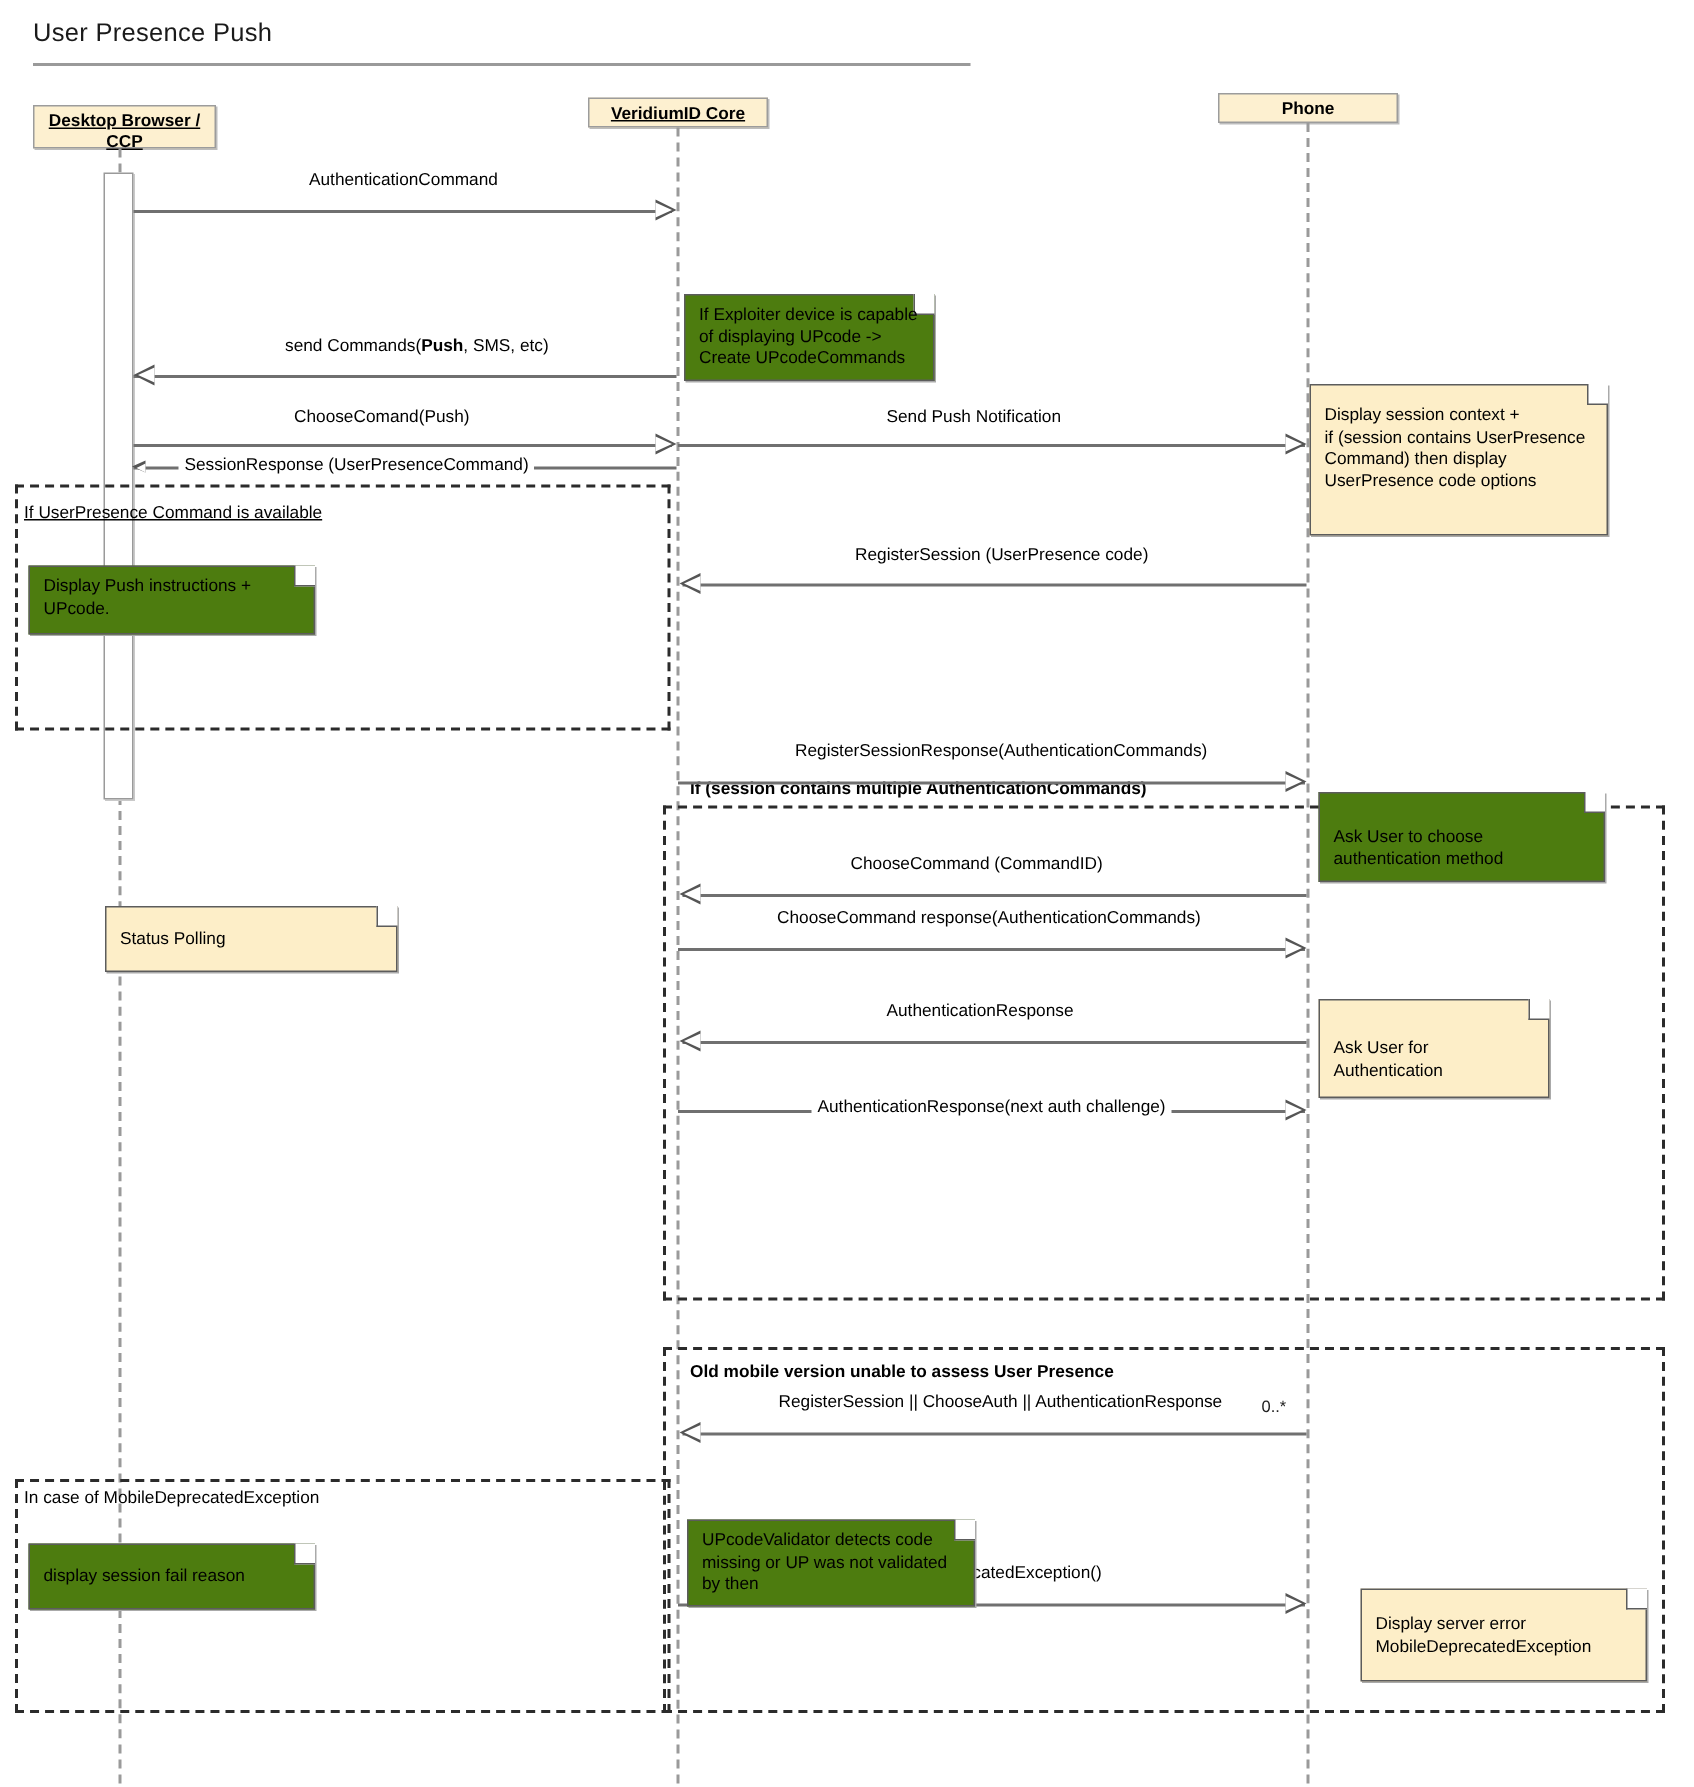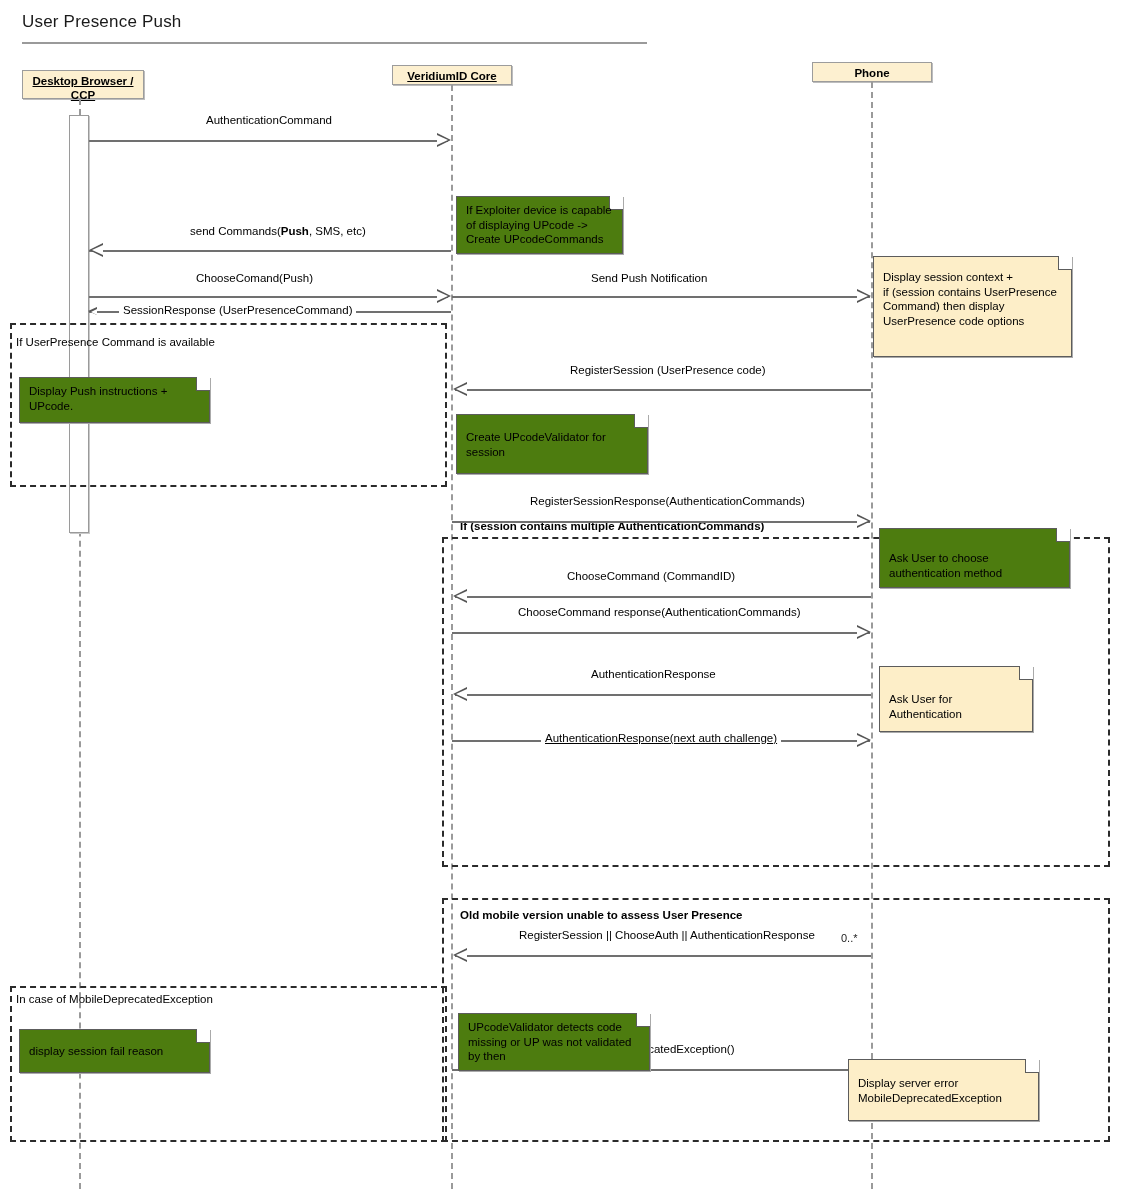--- a/index.html
+++ b/index.html
@@ -215,21 +215,21 @@
     <u>VeridiumID Core</u>
   </div>
   <div class="lifeline-line" style="left:451px; top:85px; height:1104px;"></div>
 
   <div class="lifeline-head" style="left:812px; top:62px; width:120px; height:20px; line-height:16px; padding-top:2px;">
     <span>Phone</span>
   </div>
   <div class="lifeline-line" style="left:871px; top:82px; height:1107px;"></div>
 
   <div class="fragment" style="left:10px; top:323px; width:437px; height:164px;"></div>
-  <div class="fragment-label" style="left:16px; top:336px;">If UserPresence Command is available</div>
+  <div class="fragment-label" style="left:16px; top:336px;text-decoration:underline;">If UserPresence Command is available</div>
 
   <div class="fragment" style="left:442px; top:537px; width:668px; height:330px;"></div>
   <div class="fragment-label bold" style="left:460px; top:520px;">If (session contains multiple AuthenticationCommands)</div>
 
   <div class="fragment" style="left:442px; top:898px; width:668px; height:244px;"></div>
   <div class="fragment-label bold" style="left:460px; top:909px;">Old mobile version unable to assess User Presence</div>
 
   <div class="fragment" style="left:10px; top:986px; width:437px; height:156px;"></div>
   <div class="fragment-label" style="left:16px; top:993px;">In case of MobileDeprecatedException</div>
 
@@ -267,21 +267,21 @@
 
   <div class="msg-label" style="left:518px; top:606px;">ChooseCommand response(AuthenticationCommands)</div>
   <div class="msg-line" style="left:452px; top:632px; width:418px;"></div>
   <div class="head-open-r" style="left:857px; top:625px;"></div>
 
   <div class="msg-label" style="left:591px; top:668px;">AuthenticationResponse</div>
   <div class="msg-line" style="left:455px; top:694px; width:416px;"></div>
   <div class="head-open-l" style="left:452px; top:687px;"></div>
 
   <div class="msg-line" style="left:452px; top:740px; width:418px;"></div>
-  <div class="msg-label" style="left:541px; top:732px; background:#fff; padding:0 4px;text-decoration:underline;">AuthenticationResponse(next auth challenge)</div>
+  <div class="msg-label" style="left:541px; top:732px; background:#fff; padding:0 4px;">AuthenticationResponse(next auth challenge)</div>
   <div class="head-open-r" style="left:857px; top:733px;"></div>
 
   <div class="msg-label" style="left:519px; top:929px;">RegisterSession || ChooseAuth || AuthenticationResponse</div>
   <div class="multiplicity" style="left:841px; top:932px;">0..*</div>
   <div class="msg-line" style="left:455px; top:955px; width:416px;"></div>
   <div class="head-open-l" style="left:452px; top:948px;"></div>
 
   <div class="msg-label" style="left:583px; top:1043px;">MobileDeprecatedException()</div>
   <div class="msg-line" style="left:452px; top:1069px; width:418px;"></div>
   <div class="head-open-r" style="left:857px; top:1062px;"></div>
@@ -301,46 +301,45 @@
 Command) then display
 UserPresence code options</span>
   </div>
 
   <div class="note blue" style="left:19px; top:377px; width:191px; height:46px;">
     <span class="fold"></span>
     <span class="note-txt">Display Push instructions +
 UPcode.</span>
   </div>
 
-  <div class="note blue" style="left:456px; top:414px; width:192px; height:60px; padding-top:15px;">
-    <span class="fold"></span>
-    <span class="note-txt">Create UPcodeValidator for
-session</span>
-  </div>
-
+
+  <div class="note yellow" style="left:70px; top:604px; width:195px; height:44px; padding-top:14px;">
+    <span class="fold"></span>
+    <span class="note-txt">Status Polling</span>
+  </div>
 
   <div class="note blue" style="left:879px; top:528px; width:191px; height:60px; padding-top:22px;">
     <span class="fold"></span>
     <span class="note-txt">Ask User to choose
 authentication method</span>
   </div>
 
   <div class="note yellow" style="left:879px; top:666px; width:154px; height:66px; padding-top:25px;">
     <span class="fold"></span>
     <span class="note-txt">Ask User for Authentication</span>
   </div>
 
   <div class="note blue center" style="left:458px; top:969px; width:192px; height:58px;margin-top:44px;">
     <span class="fold"></span>
     <span class="note-txt">UPcodeValidator detects code
 missing or UP was not validated
 by then</span>
   </div>
 
-  <div class="note yellow" style="left:848px; top:1059px; width:191px; height:62px; padding-top:16px;">
+  <div class="note yellow" style="left:907px; top:1059px; width:191px; height:62px; padding-top:16px;">
     <span class="fold"></span>
     <span class="note-txt">Display server error
 MobileDeprecatedException</span>
   </div>
 
   <div class="note blue" style="left:19px; top:1029px; width:191px; height:44px; padding-top:14px;">
     <span class="fold"></span>
     <span class="note-txt">display session fail reason</span>
   </div>
 

